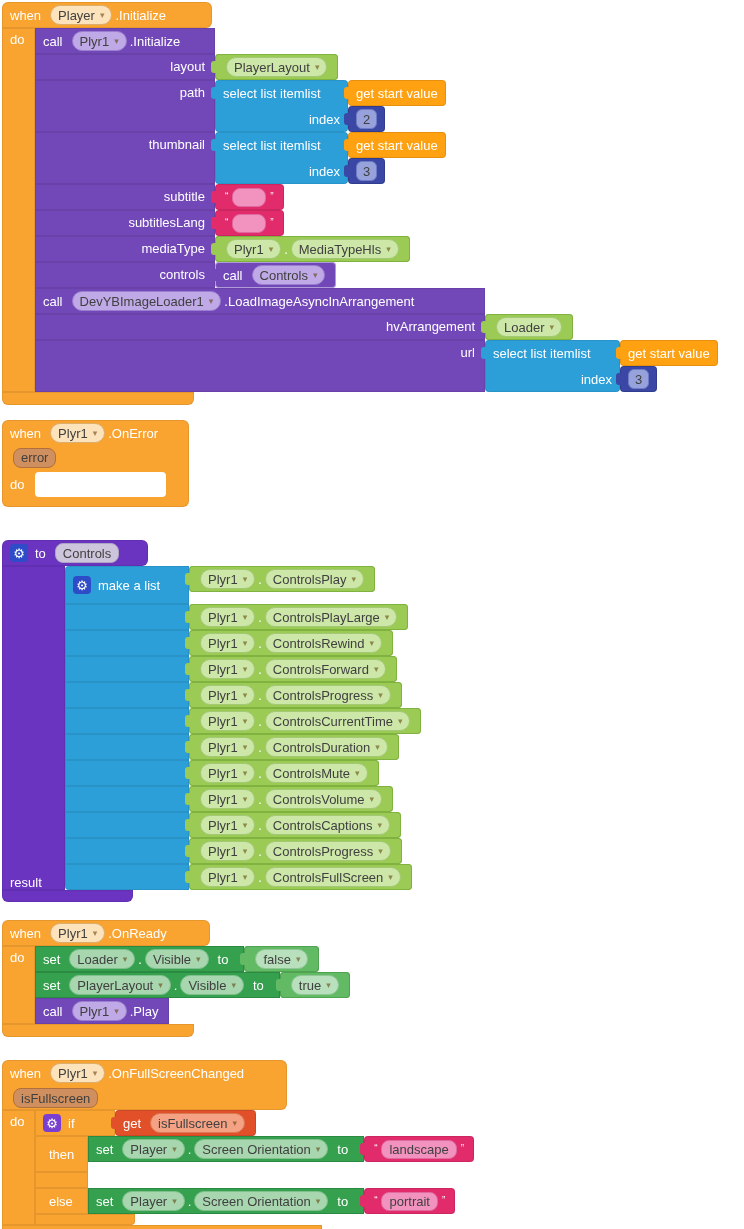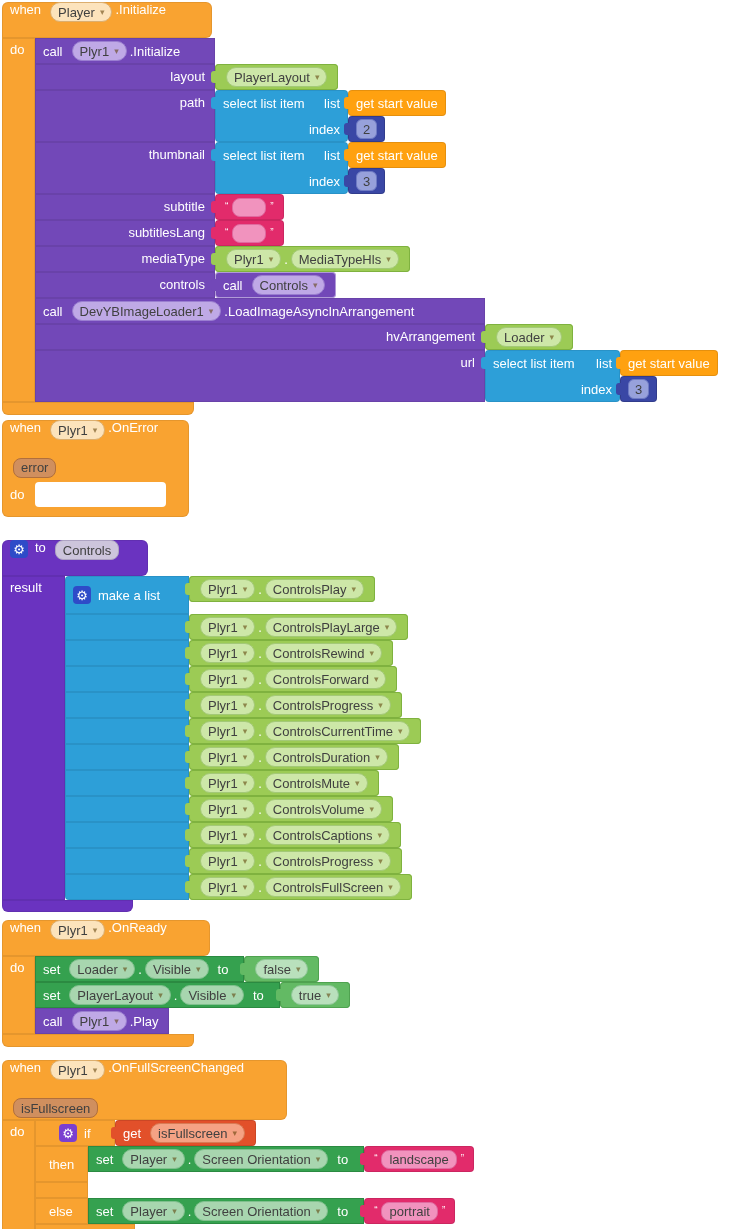--- a/index.html
+++ b/index.html
@@ -17,21 +17,21 @@
   .pur2{background:#6A33C0;box-shadow:inset 0 0 0 1px rgba(0,0,0,.08)}
   .cyan{background:#2D9FD8;box-shadow:inset 0 0 0 1px rgba(0,0,0,.08)}
   .grn{background:#9CCB55;box-shadow:inset 0 0 0 1px #7FB23F;color:#fff}
   .dgrn{background:#35A14F;box-shadow:inset 0 0 0 1px #2B8A41}
   .lgrn{background:#63BA64;box-shadow:inset 0 0 0 1px #4FA250}
   .pink{background:#E22B6B;box-shadow:inset 0 0 0 1px rgba(0,0,0,.1)}
   .red{background:#E2502A;box-shadow:inset 0 0 0 1px rgba(0,0,0,.1)}
   .ind{background:#3A47A5;box-shadow:inset 0 0 0 1px rgba(0,0,0,.15)}
   .amb{background:#FFA110;box-shadow:inset 0 0 0 1px rgba(0,0,0,.1)}
   
-  .hdr{height:36px;display:flex;padding:0 10px 0 8px;border-radius:6px 6px 6px 0;white-space:nowrap}
+  .hdr{height:26px;display:flex;align-items:center;padding:0 10px 0 8px;border-radius:6px 6px 6px 0;white-space:nowrap}
   .foot{border-radius:0 0 6px 6px}
   .spine{width:33px;flex:0 0 33px;display:flex;align-items:flex-start;padding:4px 0 0 8px;box-sizing:border-box}
   
   .row26{height:26px}
   .lblcell{display:flex;justify-content:flex-end;align-items:flex-start;padding-right:10px;box-sizing:border-box;white-space:nowrap}
   .lblcell span{line-height:26px}
   
   .chip{display:inline-flex;align-items:center;border-radius:10px;padding:0 7px;height:18px;color:#404040;white-space:nowrap;margin:0 3px}
   .cream{background:#FCE3BC;border:1px solid #DCAE6E}
   .pchip{background:#BFA9E6;border:1px solid #9A7ED0}
@@ -48,21 +48,21 @@
   .vb{position:relative;z-index:1;border-radius:4px;display:flex;align-items:center;padding:0 8px;white-space:nowrap}
   .vb::before{content:"";position:absolute;left:-4px;top:7px;width:5px;height:12px;border-radius:3px 0 0 3px;background:inherit}
   
   .gear{width:18px;height:18px;border-radius:4px;background:#2E4BC8;color:#fff;display:inline-flex;align-items:center;justify-content:center;margin-right:7px;flex:0 0 18px}
   .gear::after{content:"⚙";font-size:13px;line-height:1}
   .gear.vio{background:#7A3FD0}
   
   .sel{display:flex;align-items:flex-start}
   .selcol{position:relative;z-index:1;border-radius:4px}
   .selcol::before{content:"";position:absolute;left:-4px;top:7px;width:5px;height:12px;border-radius:3px 0 0 3px;background:#2D9FD8}
-  .selr1{height:26px;display:flex;align-items:center;justify-content:space-between;padding:0 8px 0 8px}
+  .selr1{height:26px;display:flex;align-items:center;padding:0 8px 0 8px}
   .selr2{height:26px;display:flex;align-items:center;justify-content:flex-end;padding-right:8px}
   .attcol{display:flex;flex-direction:column;align-items:flex-start}
   .attcol .vb{height:26px;box-sizing:border-box}
   .qt{font-size:10px;line-height:1;margin:0 2px;opacity:.95}
   .slot{background:#fff;border-radius:4px;width:131px;height:25px}
   .mr6{margin-right:6px}
   .w180{width:180px;flex:0 0 180px}
   .w450{width:450px;flex:0 0 450px}
   .stack{display:flex;flex-direction:column;align-items:flex-start}
   .stmt{height:26px;box-sizing:border-box;padding:0 10px 0 8px;white-space:nowrap}
@@ -285,21 +285,21 @@
 
 <div class="grp" style="top:540px">
   <div class="pur2 hdr" style="width:128px">
     <span class="gear"></span>
     <span class="mr6">to</span>
     <span class="chip namechip">
         <span>Controls</span>
       </span>
   </div>
   <div class="r">
-    <div class="pur2" style="width:63px;flex:0 0 63px;display:flex;align-items:flex-start;padding:4px 0 0 8px;box-sizing:border-box">
+    <div class="pur2" style="width:63px;flex:0 0 63px;display:flex;align-items:flex-end;padding:4px 0 0 8px;box-sizing:border-box">
       <span>result</span>
     </div>
     <div class="stack">
       <div class="r">
         <div class="cyan cell" style="width:124px;flex:0 0 124px;height:38px;padding-left:8px;box-sizing:border-box;border-radius:4px 0 0 0">
           <span class="gear"></span>
           <span>make a list</span>
         </div>
         <div class="vb grn row26">
           <span class="chip gchip dd">
@@ -525,21 +525,21 @@
           <span>isFullscreen</span>
         </span>
     </div>
   </div>
   <div class="r">
     <div class="org spine">
         <span>do</span>
       </div>
     <div class="stack">
       <div class="r">
-        <div class="org cell" style="width:80px;flex:0 0 80px;height:26px;padding-left:24px;box-sizing:border-box">
+        <div class="org cell" style="width:80px;flex:0 0 80px;height:26px;padding-left:8px;box-sizing:border-box">
           <span class="gear vio"></span>
           <span>if</span>
         </div>
         <div class="vb red row26">
           <span class="mr6">get</span>
           <span class="chip salchip dd">
               <span>isFullscreen</span>
             </span>
         </div>
       </div>

